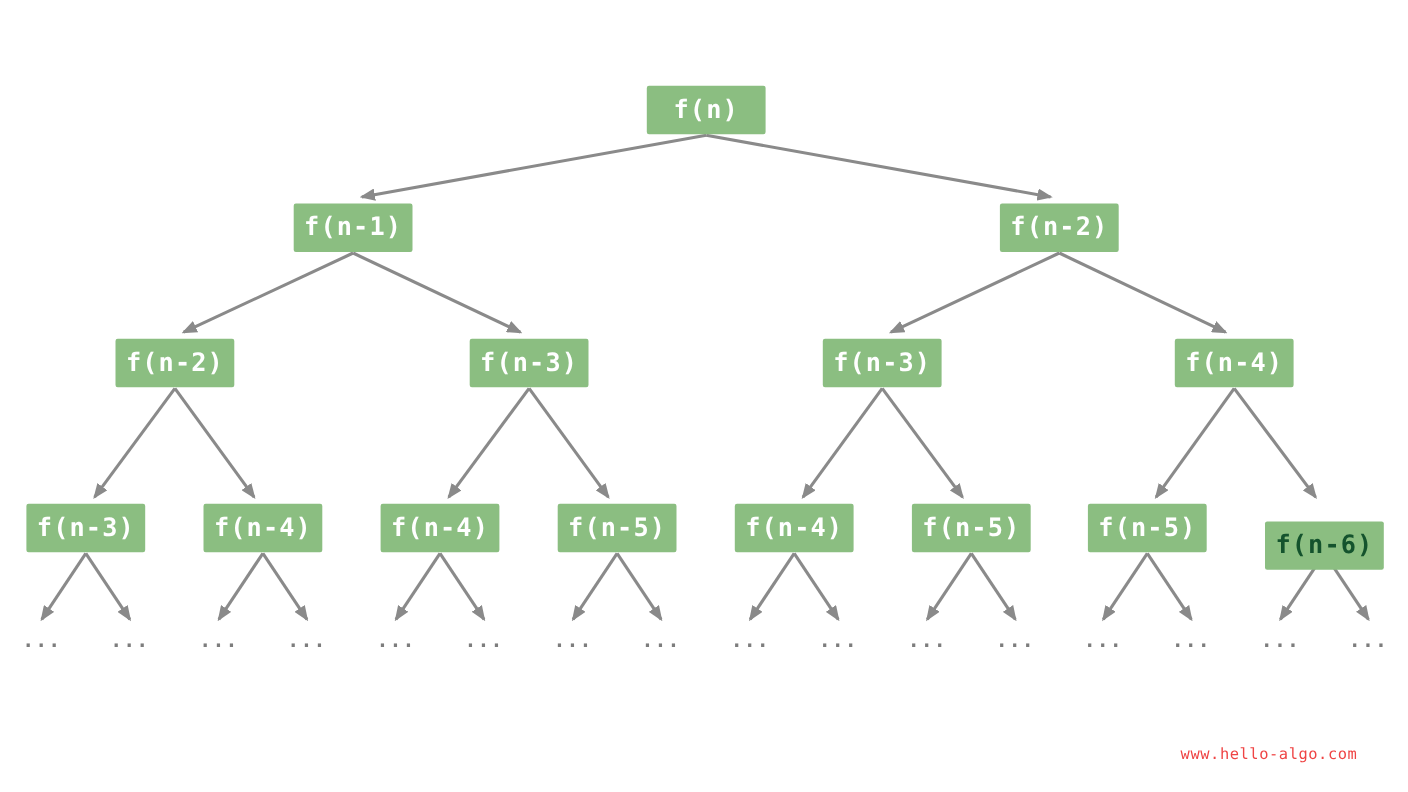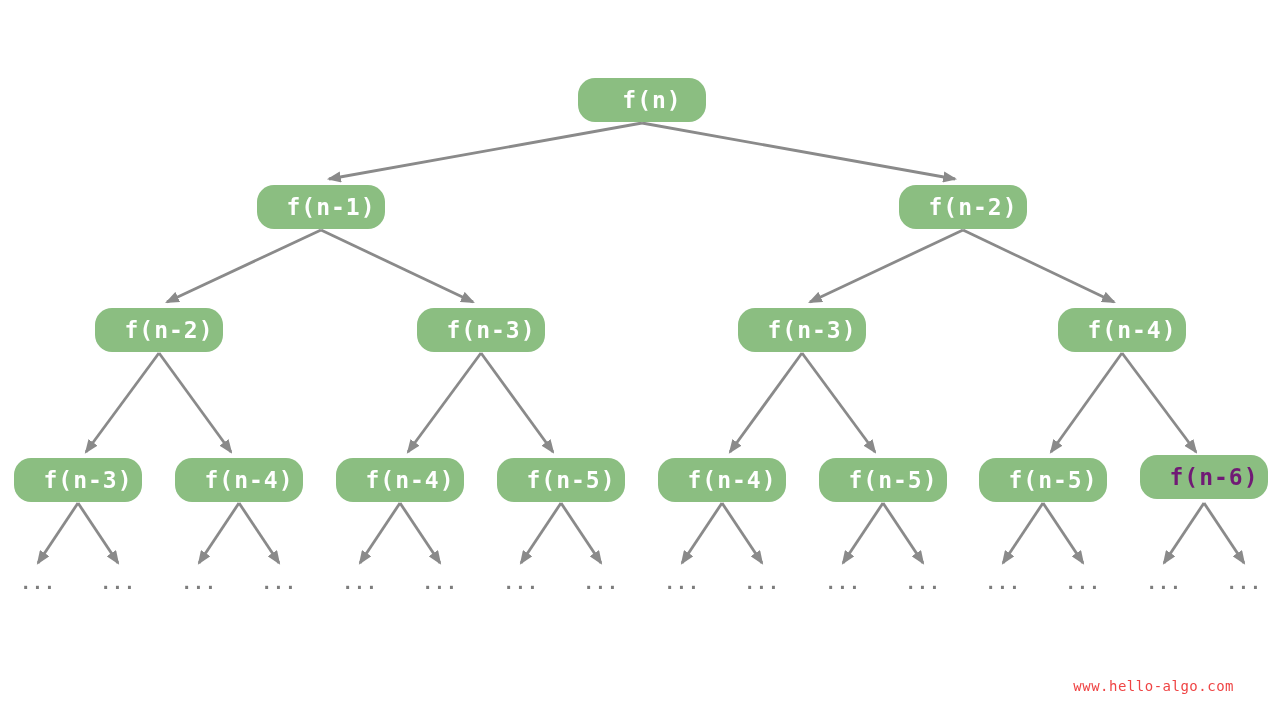--- a/index.html
+++ b/index.html
@@ -11,30 +11,29 @@
     font-family: "DejaVu Sans Mono", monospace;
   }
   .edges-layer {
     position: absolute;
     left: 0; top: 0;
   }
   .node {
     position: absolute;
     width: 108px;
     height: 44px;
-    border-radius: 17px;
+    border-radius: 2px;
     display: flex;
     align-items: center;
     justify-content: center;
     font-weight: bold;
     font-size: 23px;
     letter-spacing: 1px;
     transform: translate(-50%, -50%);
     white-space: nowrap;
-    padding-left: 20px;
   }
   .dots {
     position: absolute;
     transform: translateX(-50%);
     font-weight: bold;
     font-size: 18px;
     line-height: 1;
     letter-spacing: 1px;
     white-space: nowrap;
   }
@@ -111,16 +110,16 @@
       <div class="node" style="left: 481px; top: 330px; background: rgb(139, 190, 129); color: rgb(255, 255, 255);">f(n-3)</div>
       <div class="node" style="left: 802px; top: 330px; background: rgb(139, 190, 129); color: rgb(255, 255, 255);">f(n-3)</div>
       <div class="node" style="left: 1122px; top: 330px; background: rgb(139, 190, 129); color: rgb(255, 255, 255);">f(n-4)</div>
       <div class="node" style="left: 78px; top: 480px; background: rgb(139, 190, 129); color: rgb(255, 255, 255);">f(n-3)</div>
       <div class="node" style="left: 239px; top: 480px; background: rgb(139, 190, 129); color: rgb(255, 255, 255);">f(n-4)</div>
       <div class="node" style="left: 400px; top: 480px; background: rgb(139, 190, 129); color: rgb(255, 255, 255);">f(n-4)</div>
       <div class="node" style="left: 561px; top: 480px; background: rgb(139, 190, 129); color: rgb(255, 255, 255);">f(n-5)</div>
       <div class="node" style="left: 722px; top: 480px; background: rgb(139, 190, 129); color: rgb(255, 255, 255);">f(n-4)</div>
       <div class="node" style="left: 883px; top: 480px; background: rgb(139, 190, 129); color: rgb(255, 255, 255);">f(n-5)</div>
       <div class="node" style="left: 1043px; top: 480px; background: rgb(139, 190, 129); color: rgb(255, 255, 255);">f(n-5)</div>
-      <div class="node" style="left: 1204px; top: 477px; background: rgb(139, 190, 129); color: #701a75;">f(n-6)</div>
+      <div class="node" style="left: 1204px; top: 496px; background: rgb(139, 190, 129); color: #14532d;">f(n-6)</div>
     </div>
   <div class="watermark" style="color: #ef4444;">www.hello-algo.com</div>
 </div>
 
 </body></html>

